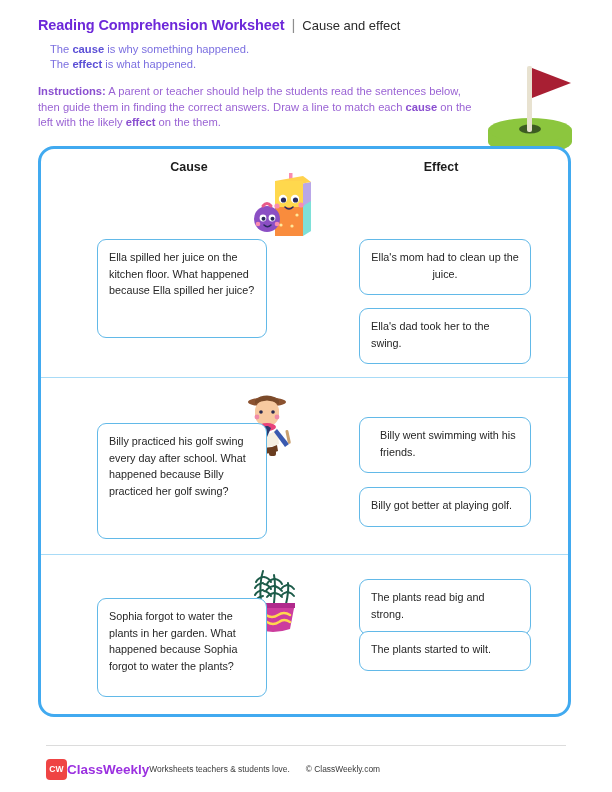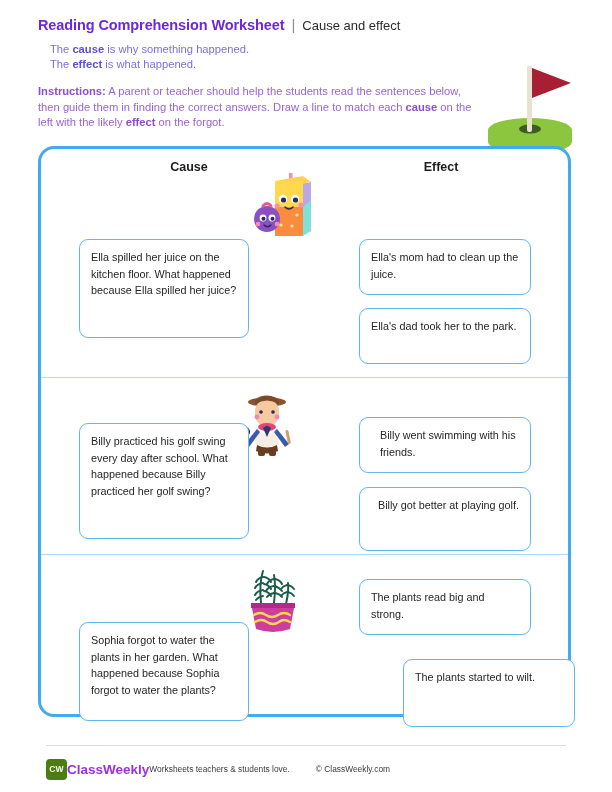--- a/index.html
+++ b/index.html
@@ -115,40 +115,40 @@
     border: 1px solid #62b9e8;
     border-radius: 9px;
     box-sizing: border-box;
     background: #fff;
     font-size: 10.8px;
     line-height: 16.5px;
     color: #262626;
     padding: 9px 11px;
   }
   .card.cause {
-    left: 38px;
+    left: 56px;
     width: 170px;
   }
   .card.effect {
     left: 318px;
     width: 172px;
   }
 
   
   .r1 .card.cause  { top: 52px;  height: 99px; }
-  .r1 .effect-a    { top: 52px;  height: 56px; }
+  .r1 .effect-a    { top: 52px;  height: 56px; text-align: center; }
   .r1 .effect-b    { top: 121px; height: 56px; }
   
   .r2 .card.cause  { top: 45px;  height: 116px; }
   .r2 .effect-a    { top: 39px;  height: 56px; padding-left: 20px; }
-  .r2 .effect-b    { top: 109px; height: 64px; text-align: right; }
-  
-  .r3 .card.cause  { top: 43px;  height: 99px; margin-top: 24px; }
+  .r2 .effect-b    { top: 109px; height: 40px; }
+  
+  .r3 .card.cause  { top: 43px;  height: 99px; }
   .r3 .effect-a    { top: 24px;  height: 56px; }
-  .r3 .effect-b    { top: 104px;  height: 68px; margin-left: 44px; }
+  .r3 .effect-b    { top: 76px;  height: 40px; }
 
   
   .row-illo {
     position: absolute;
     width: 72px;
     height: 78px;
   }
   .r1 .row-illo { left: 212px; top: -14px; }
   .r2 .row-illo { left: 190px; top: 6px; }
   .r3 .row-illo { left: 196px; top: 2px; }
@@ -168,60 +168,60 @@
     top: 757px;
     width: 520px;
     height: 24px;
     display: flex;
     align-items: center;
   }
   .logo-mark {
     width: 21px;
     height: 21px;
     border-radius: 4px;
-    background: #4d7c0f;
+    background: #ef4444;
     color: #fff;
     font-size: 8.5px;
     font-weight: bold;
     display: flex;
     align-items: center;
     justify-content: center;
     letter-spacing: 0.2px;
   }
   .logo-text {
     font-size: 13.5px;
     font-weight: bold;
     color: #9b30e0;
   }
   .footer-tag {
     font-size: 8.4px;
     color: #3a3a3a;
   }
   .footer-copy {
-    margin-left: 26px;
+    margin-left: 16px;
     font-size: 8.4px;
     color: #3a3a3a;
   }
 </style>
 </head>
 <body>
 
 <div class="header">
   <div class="title-row">
     <span class="title-main">Reading Comprehension Worksheet</span>
     <span class="title-sep">|</span>
     <span class="title-sub">Cause and effect</span>
   </div>
 
   <div class="lead">
     <div><span>The </span><b>cause</b><span> is why something happened.</span></div>
     <div><span>The </span><b>effect</b><span> is what happened.</span></div>
   </div>
 
-  <div class="instructions"><b>Instructions:</b><span> A parent or teacher should help the students read the sentences below, then guide them in finding the correct answers. Draw a line to match each </span><b>cause</b><span> on the left with the likely </span><b>effect</b><span> on the forgot.</span></div>
+  <div class="instructions"><b>Instructions:</b><span> A parent or teacher should help the students read the sentences below, then guide them in finding the correct answers. Draw a line to match each </span><b>cause</b><span> on the left with the likely </span><b>effect</b><span> on the them.</span></div>
 </div>
 
 <div class="flag-illo">
   <svg width="104" height="98" viewBox="0 0 104 98">
     <ellipse cx="52" cy="84" rx="42" ry="12" fill="#8cc63e"></ellipse>
     <rect x="10" y="72" width="84" height="12" fill="#8cc63e"></rect>
     <ellipse cx="52" cy="72" rx="42" ry="12" fill="#8cc63e"></ellipse>
     <ellipse cx="52" cy="71" rx="11" ry="4.5" fill="#3d5c22"></ellipse>
     <rect x="49" y="8" width="5" height="66" rx="2" fill="#e8e2d0"></rect>
     <path d="M54 10 L93 25 L54 40 Z" fill="#a81f33"></path>
@@ -261,21 +261,21 @@
         <circle cx="24" cy="51" r="2.3" fill="#f98cb0"></circle>
         <path d="M11 52 q3.5 3.5 7 0" stroke="#2a2a5e" stroke-width="1.5" fill="none" stroke-linecap="round"></path>
         <circle cx="44" cy="42" r="1.6" fill="#ffe89a"></circle>
         <circle cx="28" cy="52" r="1.6" fill="#ffe89a"></circle>
         <circle cx="39" cy="53" r="1.6" fill="#ffe89a"></circle>
       </svg>
     </div>
 
     <div class="card cause">Ella spilled her juice on the kitchen floor. What happened because Ella spilled her juice?</div>
     <div class="card effect effect-a">Ella's mom had to clean up the juice.</div>
-    <div class="card effect effect-b">Ella's dad took her to the park.</div>
+    <div class="card effect effect-b">Ella's dad took her to the swing.</div>
   </div>
 
   <div class="row r2">
     <div class="row-illo">
       <svg width="72" height="78" viewBox="0 0 72 78">
         <path d="M20 18 q16 -13 32 0 q-16 -4 -32 0 Z" fill="#7a4a2a"></path>
         <ellipse cx="36" cy="18" rx="19" ry="4.5" fill="#8b5230"></ellipse>
         <rect x="24" y="16" width="24" height="26" rx="11" fill="#f7c9a0"></rect>
         <path d="M24 20 q12 -7 24 0 l0 -4 q-12 -6 -24 0 Z" fill="#7a4a2a"></path>
         <circle cx="30" cy="28" r="1.8" fill="#2a2a4e"></circle>

